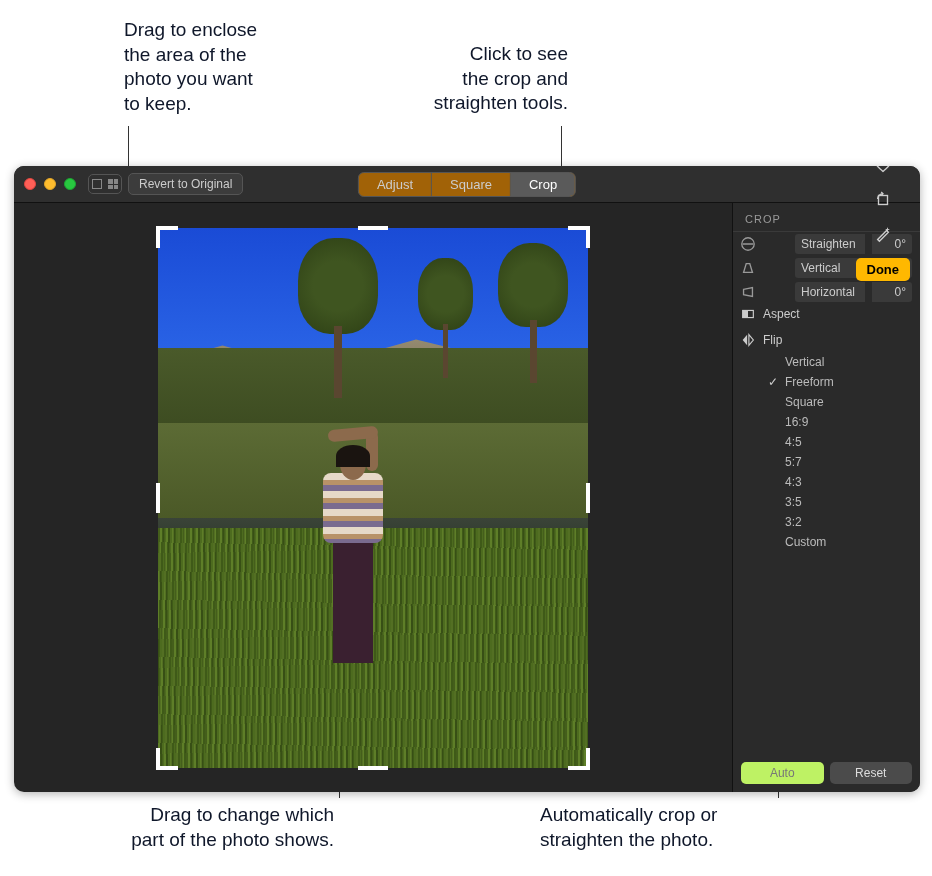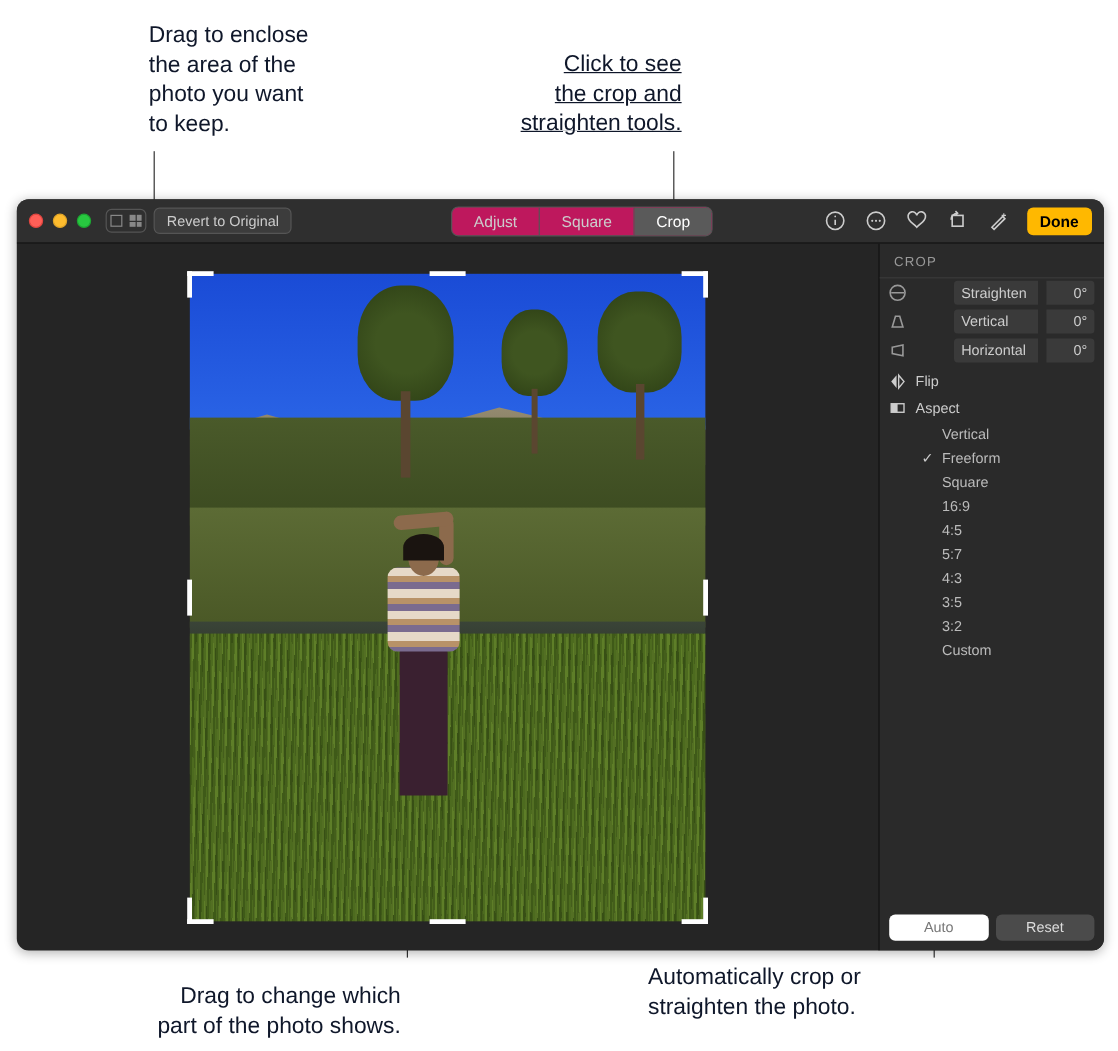--- a/index.html
+++ b/index.html
@@ -77,41 +77,41 @@
     border: 1px solid #555;
     border-radius: 5px;
     cursor: pointer;
   }
 
   .seg {
     position: absolute;
     left: 50%;
     transform: translateX(-50%);
     display: flex;
-    background: #be185d;
+    background: #a16207;
     border-radius: 6px;
     overflow: hidden;
     border:1px solid #555;
-    margin-left:18px;
   }
   .seg > div {
     padding: 4px 18px;
     font-size: 13px;
     color: #ccc;
     cursor: pointer;
     border-right:1px solid #555;
   }
   .seg > div:last-child{border-right:none;}
   .seg > div.active { background: #5a5a5a; color:#fff; font-weight:500; }
 
   .right-icons {
     margin-left: auto;
     display: flex;
     gap: 14px;
     align-items: center;
+    flex-direction: column;
   }
   .ico {
     width: 20px; height: 20px;
     display: flex; align-items: center; justify-content: center;
     color: #ccc;
     cursor: pointer;
   }
   .ico svg { stroke: #ccc; fill: none; stroke-width:1.5; }
 
   .done-btn {
@@ -251,34 +251,34 @@
   }
   .aspect-item .chk{width:12px;text-align:center;color:#ccc;}
   .spacer{flex:1;}
   .bottom-btns{
     display:flex;gap:6px;padding:8px;
   }
   .bottom-btns > div{
     flex:1;text-align:center;
     padding:4px 0;border-radius:5px;font-size:12px;cursor:pointer;
   }
-  .btn-auto{color:#777;background:#ffffff;}
+  .btn-auto{color:#777;background:#bef264;}
   .btn-reset{color:#ddd;background:#4b4b4b;}
 </style>
 </head>
 <body>
 
 <div class="callout" style="left:124px;top:18px;">Drag to enclose
 the area of the
 photo you want
 to keep.</div>
-<div class="callout right" style="left:398px;top:42px;width:170px;text-decoration:underline;">Click to see
+<div class="callout right" style="left:398px;top:42px;width:170px;">Click to see
 the crop and
 straighten tools.</div>
-<div class="callout right" style="left:34px;top:803px;width:300px;margin-top:16px;">Drag to change which
+<div class="callout right" style="left:34px;top:803px;width:300px;">Drag to change which
 part of the photo shows.</div>
 <div class="callout" style="left:540px;top:803px;width:260px;">Automatically crop or
 straighten the photo.</div>
 
 <div class="vline" style="left:128px; top:126px; height:100px;"></div>
 <div class="vline" style="left:561px; top:126px; height:54px;"></div>
 <div class="vline" style="left:339px; top:766px; height:32px;"></div>
 <div class="vline" style="left:778px; top:772px; height:26px;"></div>
 
 <div class="window">
@@ -420,38 +420,38 @@
       <div class="prop">
         <div class="p-icon">
           <svg viewBox="0 0 18 18" width="16" height="16">
               <path d="M4 6 L14 4 L14 14 L4 12 Z"></path>
             </svg>
         </div>
         <div class="p-label">Horizontal</div>
         <div class="p-val">0°</div>
       </div>
 
+      <div class="action-row" style="padding-top:2px;">
+        <div class="p-icon">
+          <svg viewBox="0 0 18 18" width="16" height="16">
+              <rect x="3" y="5" width="12" height="8" fill="none" stroke="#ccc" stroke-width="1.3"></rect>
+              <rect x="3" y="5" width="6" height="8" fill="#ccc"></rect>
+            </svg>
+        </div>
+        <div>Aspect</div>
+      </div>
       <div class="action-row">
         <div class="p-icon">
           <svg viewBox="0 0 18 18" width="16" height="16">
               <path d="M8 3 L3 9 L8 15 Z" fill="#ccc"></path>
               <path d="M10 3 L15 9 L10 15 Z" fill="none" stroke="#ccc" stroke-width="1.3"></path>
             </svg>
         </div>
         <div>Flip</div>
       </div>
-      <div class="action-row" style="padding-top:2px;">
-        <div class="p-icon">
-          <svg viewBox="0 0 18 18" width="16" height="16">
-              <rect x="3" y="5" width="12" height="8" fill="none" stroke="#ccc" stroke-width="1.3"></rect>
-              <rect x="3" y="5" width="6" height="8" fill="#ccc"></rect>
-            </svg>
-        </div>
-        <div>Aspect</div>
-      </div>
 
       <div class="aspect-list" id="aspect-list">
           <div class="aspect-item">
             <span class="chk"></span>
             <span>Vertical</span>
           </div>
           <div class="aspect-item">
             <span class="chk">✓</span>
             <span>Freeform</span>
           </div>

